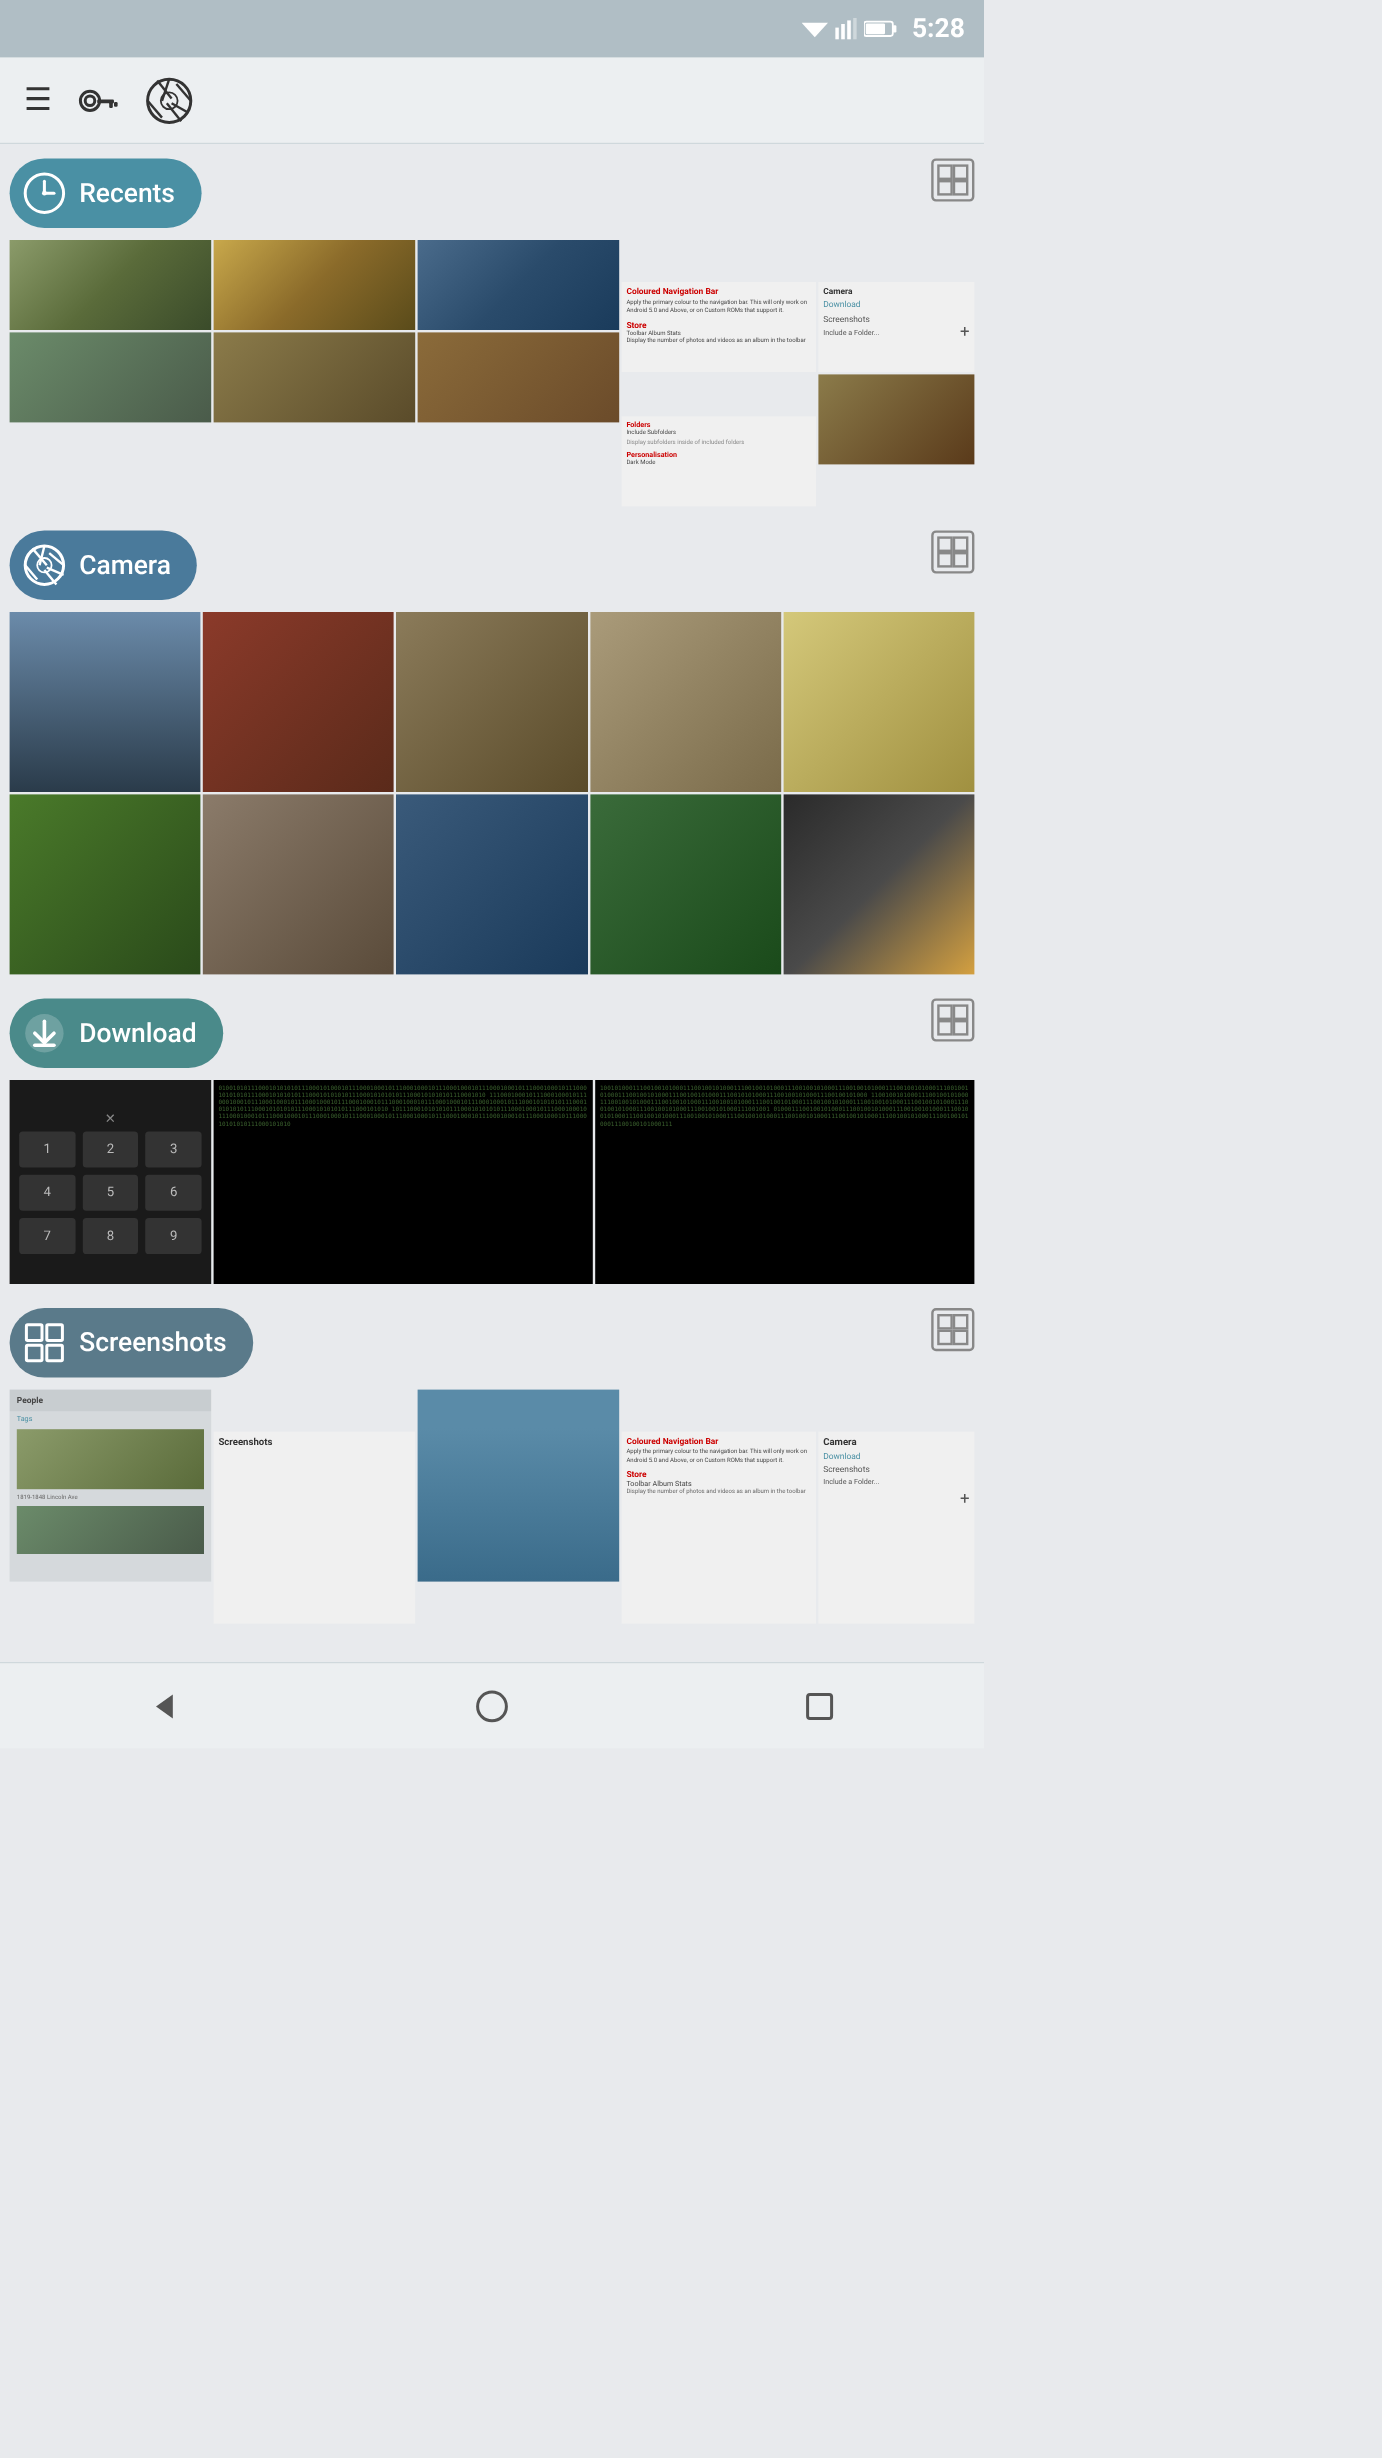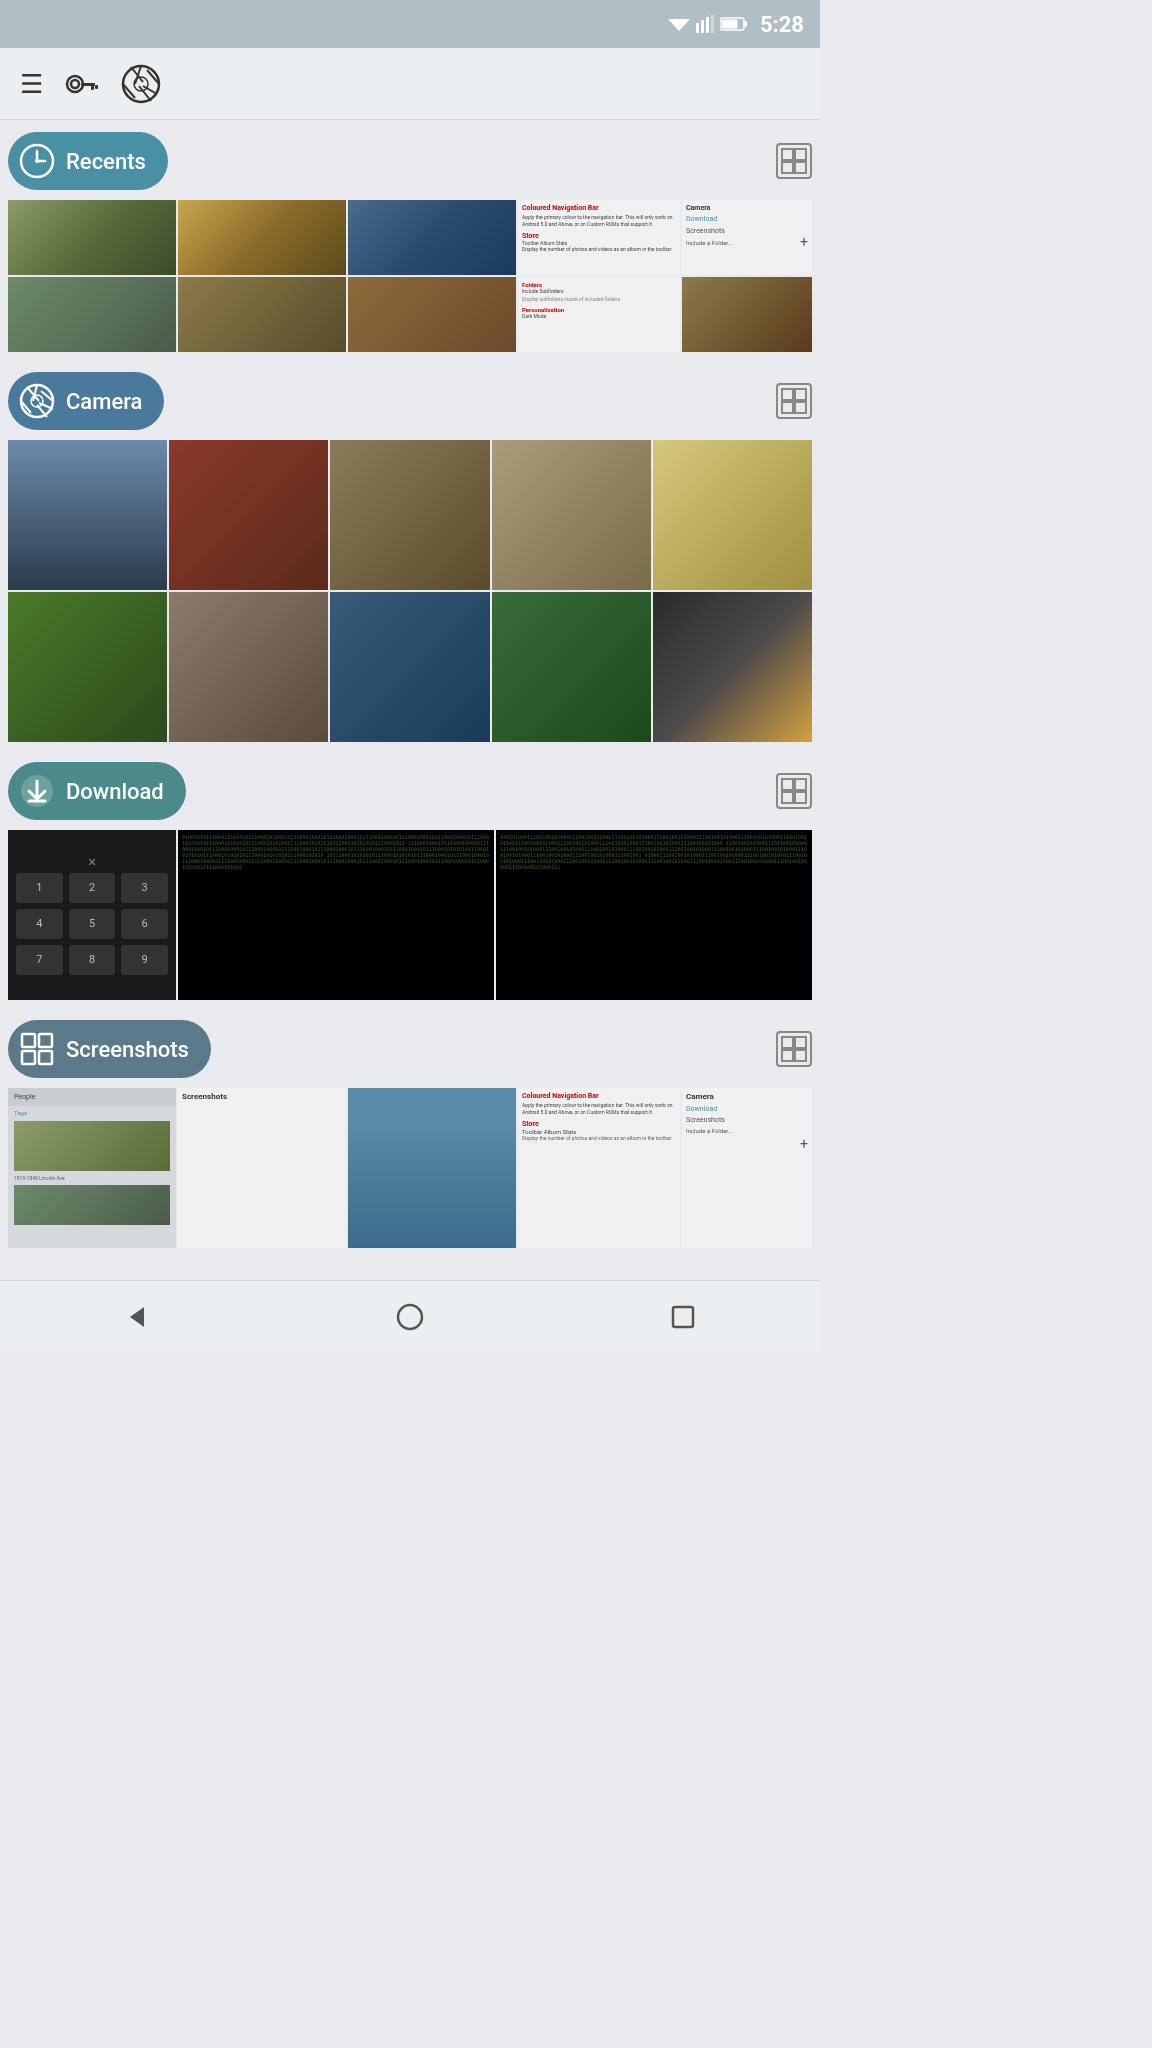--- a/index.html
+++ b/index.html
@@ -74,21 +74,21 @@
       padding: 12px 8px;
     }
 
     
     .section {
       margin-bottom: 20px;
     }
 
     .section-header {
       display: flex;
-      align-items: center;
+      align-items: flex-start;
       justify-content: space-between;
       margin-bottom: 10px;
     }
 
     .section-btn {
       display: flex;
       align-items: center;
       background: #4a90a4;
       border-radius: 30px;
       padding: 10px 22px 10px 10px;
@@ -220,20 +220,21 @@
     .photo-cam-9 { background: linear-gradient(135deg, #3A6B3A 0%, #1A4A1A 100%); }
     .photo-cam-10 { background: linear-gradient(135deg, #2A2A2A 0%, #4A4A4A 50%, #D4A040 100%); }
 
     
     .screenshot-sim {
       background: #F0F0F0;
       font-size: 6px;
       color: #333;
       padding: 4px;
       overflow: hidden;
+      margin-top: 35px;
     }
 
   </style>
 </head>
 <body>
 
 <div class="status-bar">
   <div class="status-icons">
 
     <svg width="22" height="18" viewBox="0 0 22 18">
@@ -473,21 +474,21 @@
           <rect x="2" y="2" width="11" height="11" fill="none" stroke="#888" stroke-width="2"></rect>
           <rect x="15" y="2" width="11" height="11" fill="none" stroke="#888" stroke-width="2"></rect>
           <rect x="2" y="15" width="11" height="11" fill="none" stroke="#888" stroke-width="2"></rect>
           <rect x="15" y="15" width="11" height="11" fill="none" stroke="#888" stroke-width="2"></rect>
         </svg>
       </div>
     </div>
 
     <div class="screenshots-grid">
       <div class="photo-thumb" style="width:168px; height:160px; background:#D5D9DC; overflow:hidden; flex-shrink:0;">
-        <div style="background:#c8cdd0; padding:5px 6px; font-size:7px; color:#444; font-weight:400;">People</div>
+        <div style="background:#c8cdd0; padding:5px 6px; font-size:7px; color:#444; font-weight:700;">People</div>
         <div style="padding:3px 6px; font-size:6px; color:#4a90a4;">Tags</div>
         <div style="height:50px; background: linear-gradient(135deg, #8B9B6A 0%, #5A6B3A 100%); margin:2px 6px;"></div>
         <div style="padding:2px 6px; font-size:5px; color:#666;">1819-1848 Lincoln Ave</div>
         <div style="height:40px; background: linear-gradient(135deg, #6B8B6A 0%, #4A5B4A 100%); margin:2px 6px;"></div>
       </div>
       <div class="screenshot-sim" style="width:168px; height:160px; flex-shrink:0;">
         <div style="font-size:8px; font-weight:bold; margin-bottom:3px;">Screenshots</div>
         <div style="font-size:6px; color:#888; margin-bottom:6px;"></div>
       </div>
       <div class="photo-thumb" style="width:168px; height:160px; background: linear-gradient(180deg, #5A8BA8 20%, #3A6B8A 100%); flex-shrink:0;"></div>

